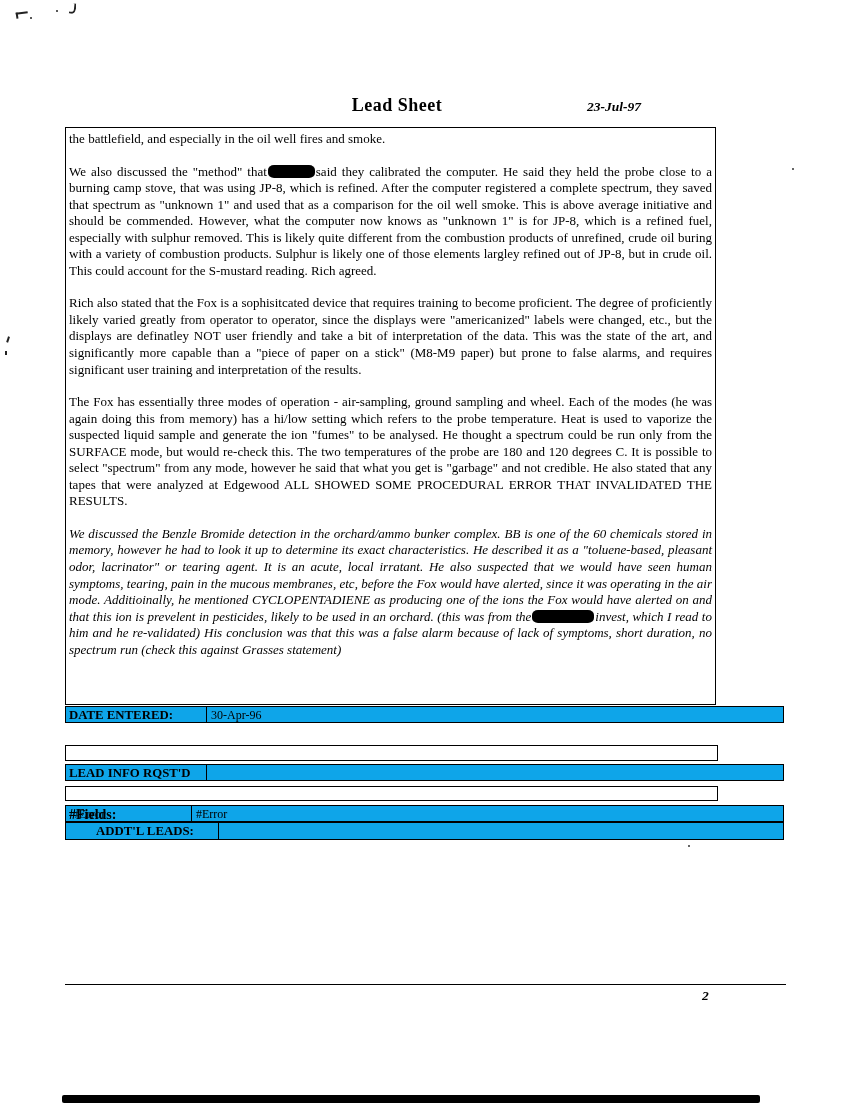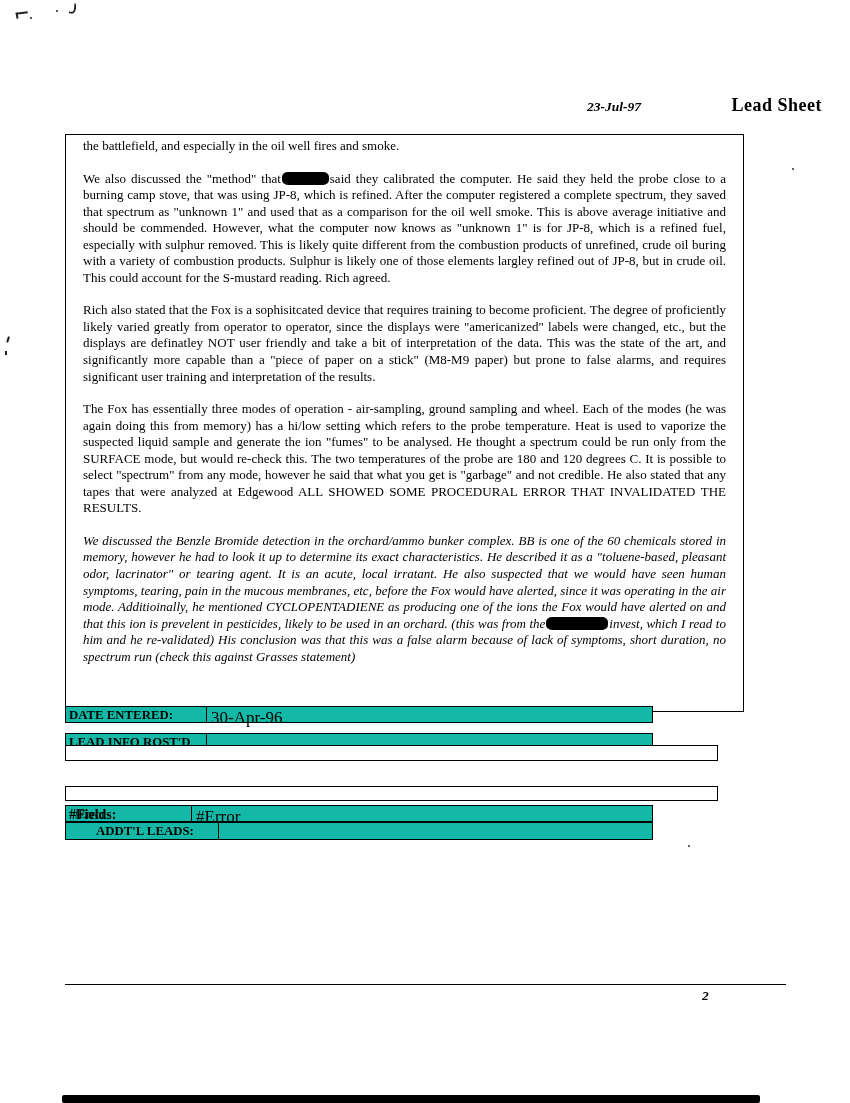--- a/index.html
+++ b/index.html
@@ -7,70 +7,70 @@
     position:relative;
     width:850px; height:1103px;
     background:#ffffff;
     font-family:"Liberation Serif", serif;
     color:#000;
     overflow:hidden;
     margin:0 auto;
   }
   .title {
     position:absolute; left:0; top:95px; width:850px;
-    text-align:right;
+    text-align:center;
     font-size:18px; font-weight:bold;
     letter-spacing:0.5px;
   }
   .title-inner { display:inline-block; transform:translateX(-28px); }
   .doc-date {
     position:absolute; left:587px; top:99px;
     font-size:13.5px; font-style:italic; font-weight:bold;
   }
   .main-box {
-    position:absolute; left:65px; top:134px;
+    position:absolute; left:65px; top:127px;
     width:643px; height:570px;
     border:1px solid #000;
-    padding:3px 17px;
+    padding:3px 3px;
     font-size:13px; line-height:16.55px;
     text-align:justify;
     overflow:hidden;
   }
   .main-box p { margin:0 0 16px 0; }
   .main-box p:last-child { margin-bottom:0;font-style:italic; }
   .redact {
     display:inline-block;
     background:#000;
     height:13px;
     vertical-align:-2px;
     border-radius:6px / 5px;
     margin:0 1px;
   }
   .redact.r1 { width:47px; }
   .redact.r2 { width:62px; }
 
   .form-row {
     position:absolute; left:65px;
-    width:588px;
+    width:719px;
     border:1px solid #000;
     box-sizing:border-box;
     display:flex;
-    background:#14b8a6;
+    background:#0ea5e9;
   }
   .form-label {
     font-weight:bold; font-size:12.8px;
     padding:1px 3px 0 3px;
     box-sizing:border-box;
     white-space:nowrap;
     flex:0 0 auto;
   }
   .form-value {
     border-left:1px solid #000;
     flex:1 1 auto;
-    font-size:17px;
+    font-size:12px;
     padding:1px 3px 8px 4px;
     box-sizing:border-box;
   }
   .empty-bar {
     position:absolute; left:65px; width:653px;
     border:1px solid #000; box-sizing:border-box; background:#fff;
   }
   .overlap-label { position:relative; width:125px; flex:0 0 125px; }
   .overlap-label span { position:absolute; top:1px; }
   .ov-a { left:3px; font-weight:bold; font-size:14px; }
@@ -130,21 +130,21 @@
     <p><span>Rich also stated that the Fox is a sophisitcated device that requires training to become proficient.  The degree of proficiently likely varied greatly from operator to operator, since the displays were "americanized"  labels were changed, etc., but the displays are definatley NOT user friendly and take a bit of interpretation of the data.  This was the state of the art, and significantly more capable than  a "piece of paper on a stick"  (M8-M9 paper) but prone to false alarms, and requires significant user training and interpretation of the results.</span></p>
     <p><span>The Fox has essentially three modes of operation - air-sampling, ground sampling and wheel.  Each of the modes (he was again doing this from memory) has a hi/low setting which refers to the probe temperature. Heat is used to vaporize the suspected liquid sample and generate the ion "fumes" to be analysed.  He thought a spectrum could be run only from the SURFACE mode, but would re-check this.  The two temperatures of the probe are 180 and 120 degrees C.  It is possible to select "spectrum" from any mode, however he said that what you get is "garbage" and not credible.  He also stated that any tapes that were analyzed at Edgewood ALL SHOWED SOME PROCEDURAL ERROR THAT INVALIDATED THE RESULTS.</span></p>
     <p><span>We discussed the Benzle Bromide detection in the orchard/ammo bunker complex.  BB is one of the 60 chemicals stored in memory, however he had to look it up to determine its exact characteristics.  He described it as a "toluene-based, pleasant odor, lacrinator" or tearing agent.  It is an acute, local irratant.  He also suspected that we would have seen human symptoms, tearing, pain in the mucous membranes, etc, before the Fox would have alerted, since it was operating in the air mode.  Additioinally, he mentioned CYCLOPENTADIENE as producing one of the ions the Fox would have alerted on and that this ion is prevelent in pesticides, likely to be used in an orchard.  (this was from the</span><span class="redact r2"></span><span>invest, which I read to him and he re-validated)  His conclusion was that this was a false alarm because of lack of symptoms, short duration, no spectrum run (check this against Grasses statement)</span></p>
   </div>
 
   <div class="form-row" style="top:706px; height:17px;">
     <div class="form-label" style="width:140px; flex:0 0 140px;">DATE ENTERED:</div>
     <div class="form-value">30-Apr-96</div>
   </div>
 
-  <div class="form-row" style="top:733px; height:17px;">
+  <div class="form-row" style="top:764px; height:17px;">
     <div class="form-label" style="width:140px; flex:0 0 140px;">LEAD INFO RQST'D</div>
     <div class="form-value"></div>
   </div>
 
   <div class="empty-bar" style="top:745px; height:16px;"></div>
 
 
   <div class="empty-bar" style="top:786px; height:15px;"></div>
 
   <div class="form-row" style="top:805px; height:17px;">

